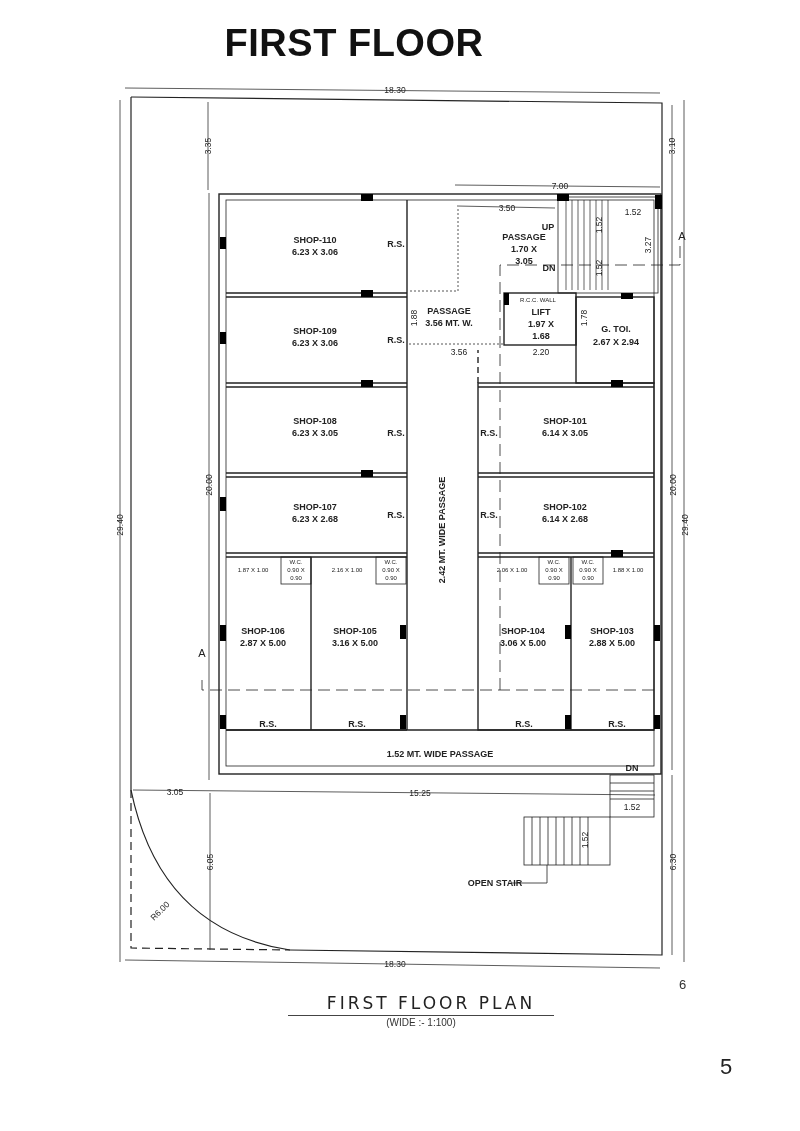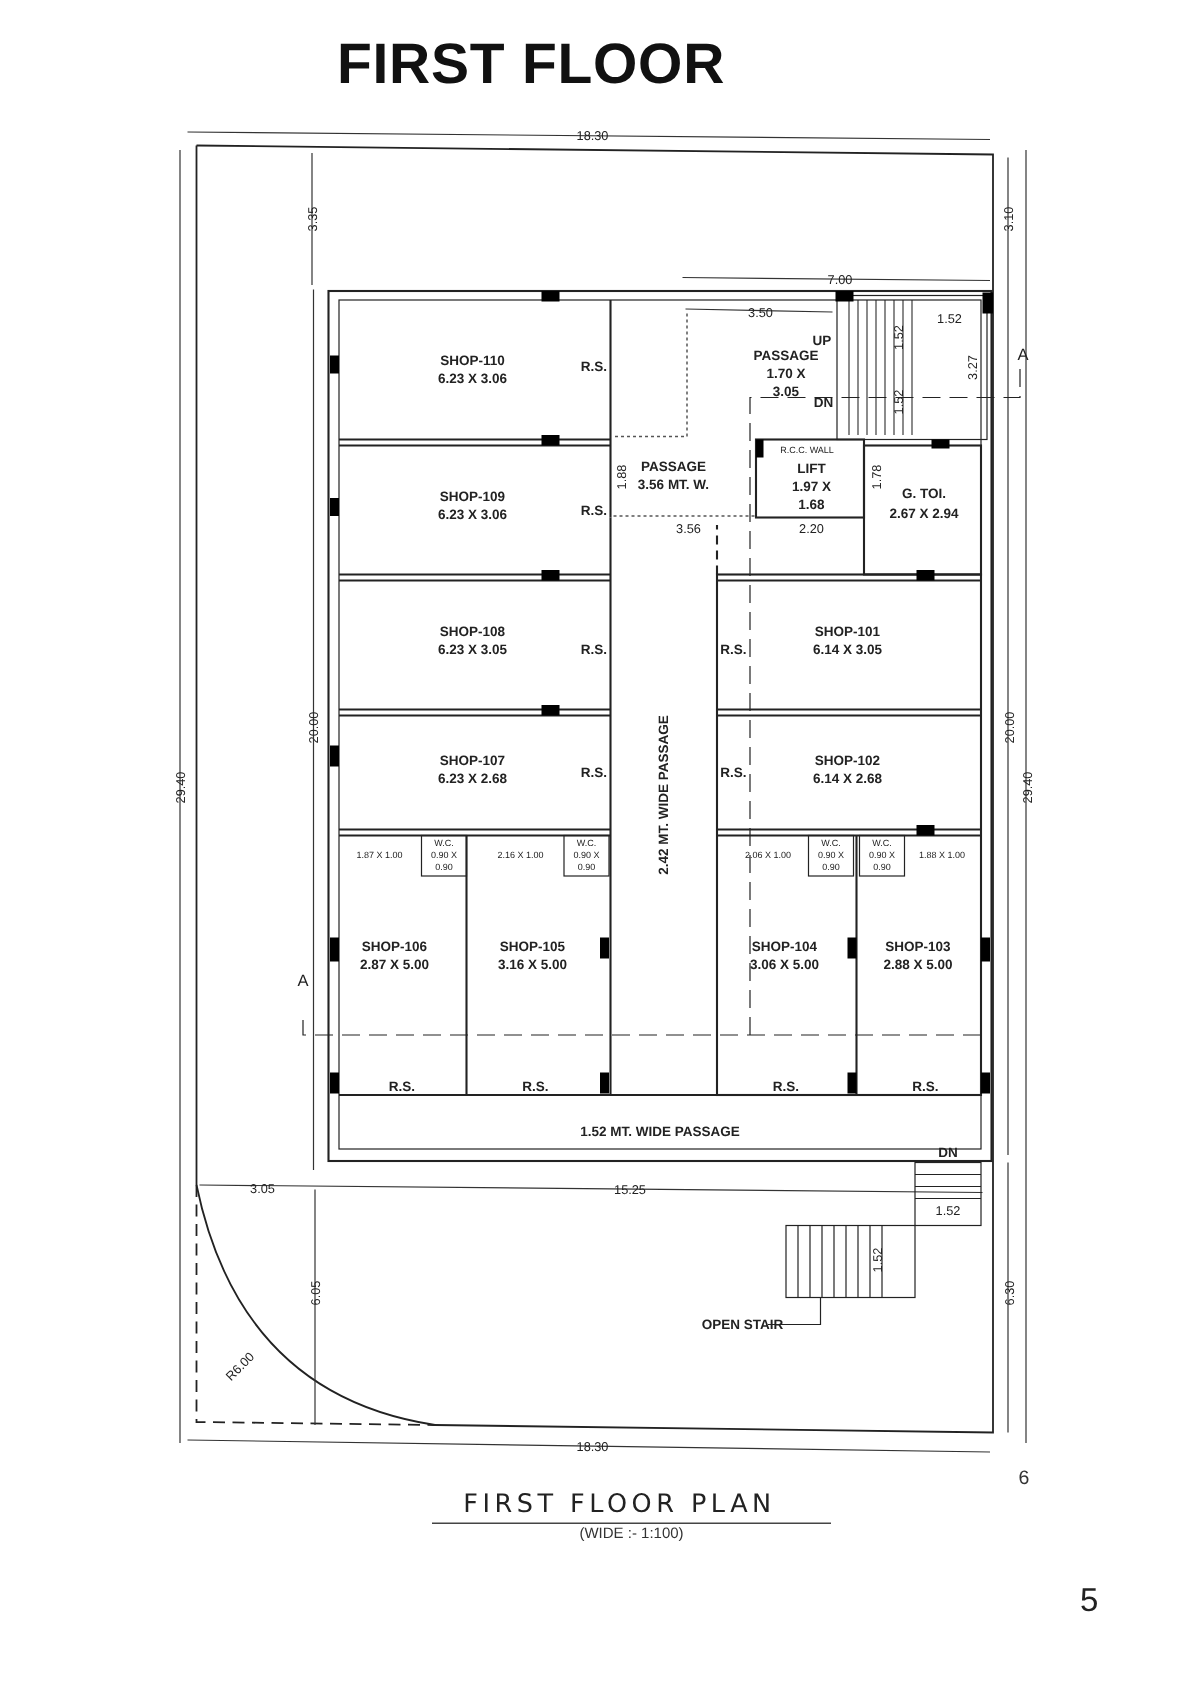--- a/index.html
+++ b/index.html
@@ -3,21 +3,21 @@
 <meta charset="utf-8">
 <style>
   html, body { margin: 0; padding: 0; background: #ffffff; }
   body { width: 800px; height: 1131px; position: relative; overflow: hidden; font-family: "Liberation Sans", sans-serif; color: #111; }
   .page-title { position: absolute; top: 22px; left: 0; width: 708px; text-align: center; font-family: "Liberation Sans", sans-serif; font-weight: bold; font-size: 38px; letter-spacing: 0.5px; color: #111; }
   .plan { position: absolute; left: 0; top: 0; width: 800px; height: 1131px; }
   .plan text { font-family: "Liberation Sans", sans-serif; fill: #222; }
   .rm { font-size: 9px; font-weight: bold; text-anchor: middle; }
   .sm { font-size: 6px; text-anchor: middle; }
   .dim { font-size: 8.5px; text-anchor: middle; }
-  .plan-caption { position: absolute; top: 993px; left: 280px; width: 266px; text-align: center; font-family: "DejaVu Sans", sans-serif; font-size: 17px; letter-spacing: 3px; color: #222; }
+  .plan-caption { position: absolute; top: 993px; left: 298px; width: 266px; text-align: center; font-family: "DejaVu Sans", sans-serif; font-size: 17px; letter-spacing: 3px; color: #222; }
   .plan-caption-line { position: absolute; top: 1015px; left: 288px; width: 266px; height: 1px; background: #444; }
   .plan-scale { position: absolute; top: 1017px; left: 288px; width: 266px; text-align: center; font-size: 10px; color: #333; }
   .sheet-num { position: absolute; top: 977px; left: 679px; font-size: 13px; color: #333; }
   .page-num { position: absolute; top: 1054px; left: 720px; font-size: 22px; color: #222; }
 </style>
 </head>
 <body>
 
 <div class="page-title">FIRST FLOOR</div>
 

